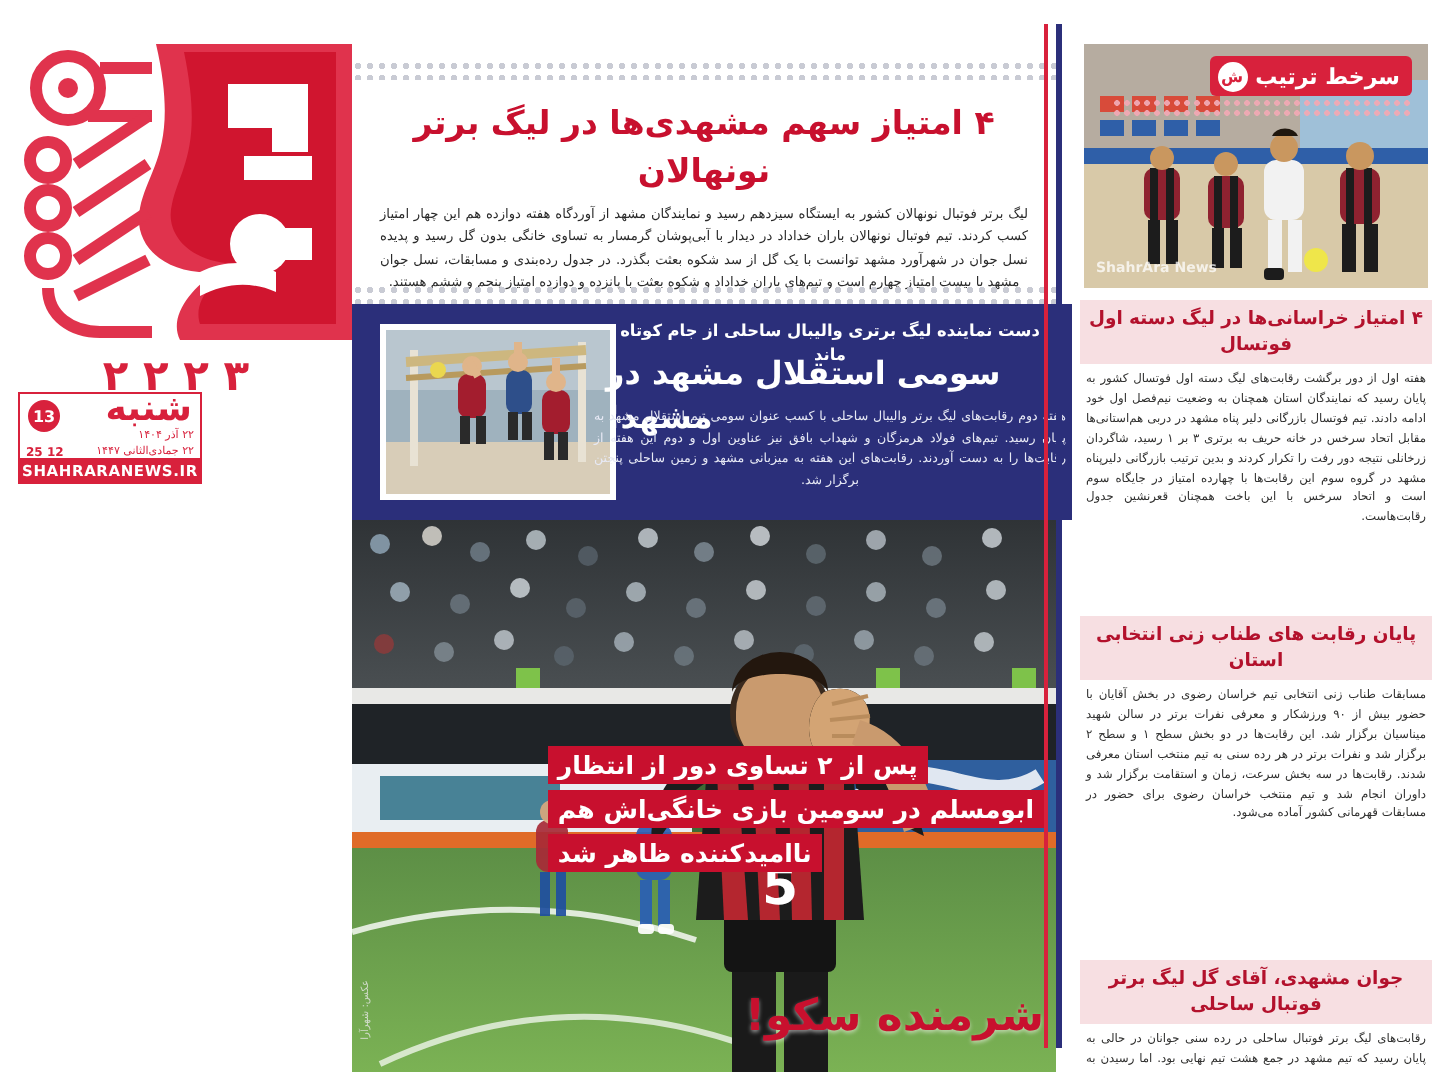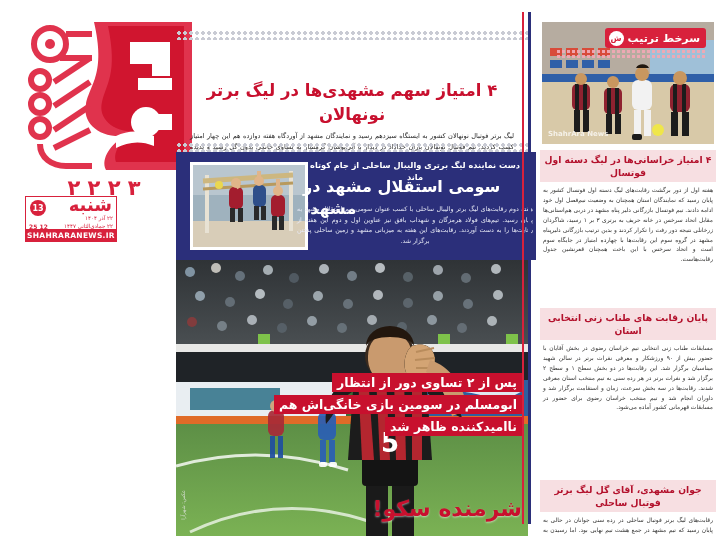--- a/index.html
+++ b/index.html
@@ -12,21 +12,21 @@
   .page{position:absolute;inset:0;background:#fff;}
 
   
   .dots{
     background-image:radial-gradient(#c9cbd4 38%, transparent 40%);
     background-size:6px 6px;
   }
 
   
   .masthead{
-    position:absolute;left:16px;top:0;width:176px;height:250px;
+    position:absolute;left:0;top:0;width:176px;height:250px;
     background:#fff;overflow:hidden;
   }
   .logo-wrap{position:absolute;left:4px;top:18px;width:172px;height:160px;}
   .logo-wrap svg{display:block;}
 
   .year-row{
     position:absolute;left:8px;top:176px;width:160px;
     direction:ltr;text-align:center;
     color:#d8213c;font-weight:bold;font-size:21px;letter-spacing:5px;
     font-family:"DejaVu Sans",sans-serif;
@@ -60,21 +60,21 @@
     color:#fff;font-size:7.5px;font-weight:bold;letter-spacing:.3px;
     display:flex;align-items:center;justify-content:center;direction:ltr;
     font-family:"DejaVu Sans",sans-serif;
   }
 
   
   .col-center{position:absolute;left:176px;top:0;width:352px;height:536px;}
 
   .dot-strip{position:absolute;left:0;width:352px;height:10px;}
 
-  .lede-block{position:absolute;left:0;width:352px;text-align:center;margin-top:29px;}
+  .lede-block{position:absolute;left:0;width:352px;text-align:center;}
   .hl-red{
     color:#c8102e;font-size:16.5px;font-weight:bold;line-height:24px;
     letter-spacing:-.3px;
   }
   .body-sm{
     color:#2a2a2a;font-size:6.6px;line-height:11.4px;text-align:justify;
     text-align-last:center;padding:0 14px;
   }
 
   
@@ -101,21 +101,21 @@
   }
 
   
   .main-photo{
     position:absolute;left:0;top:260px;width:352px;height:276px;overflow:hidden;
     background:#3d6b34;
   }
 
   .ov-red{
     position:absolute;right:6px;top:112px;
-    text-align:right;direction:rtl;
+    text-align:left;direction:rtl;
   }
   .ov-red span{
     display:inline-block;background:#c8102e;color:#fff;
     font-size:12.5px;font-weight:bold;line-height:17px;
     padding:1px 5px;margin-bottom:2px;white-space:nowrap;
   }
   .big-hl{
     position:absolute;right:6px;bottom:8px;text-align:right;direction:rtl;
   }
   .big-hl .l1{

